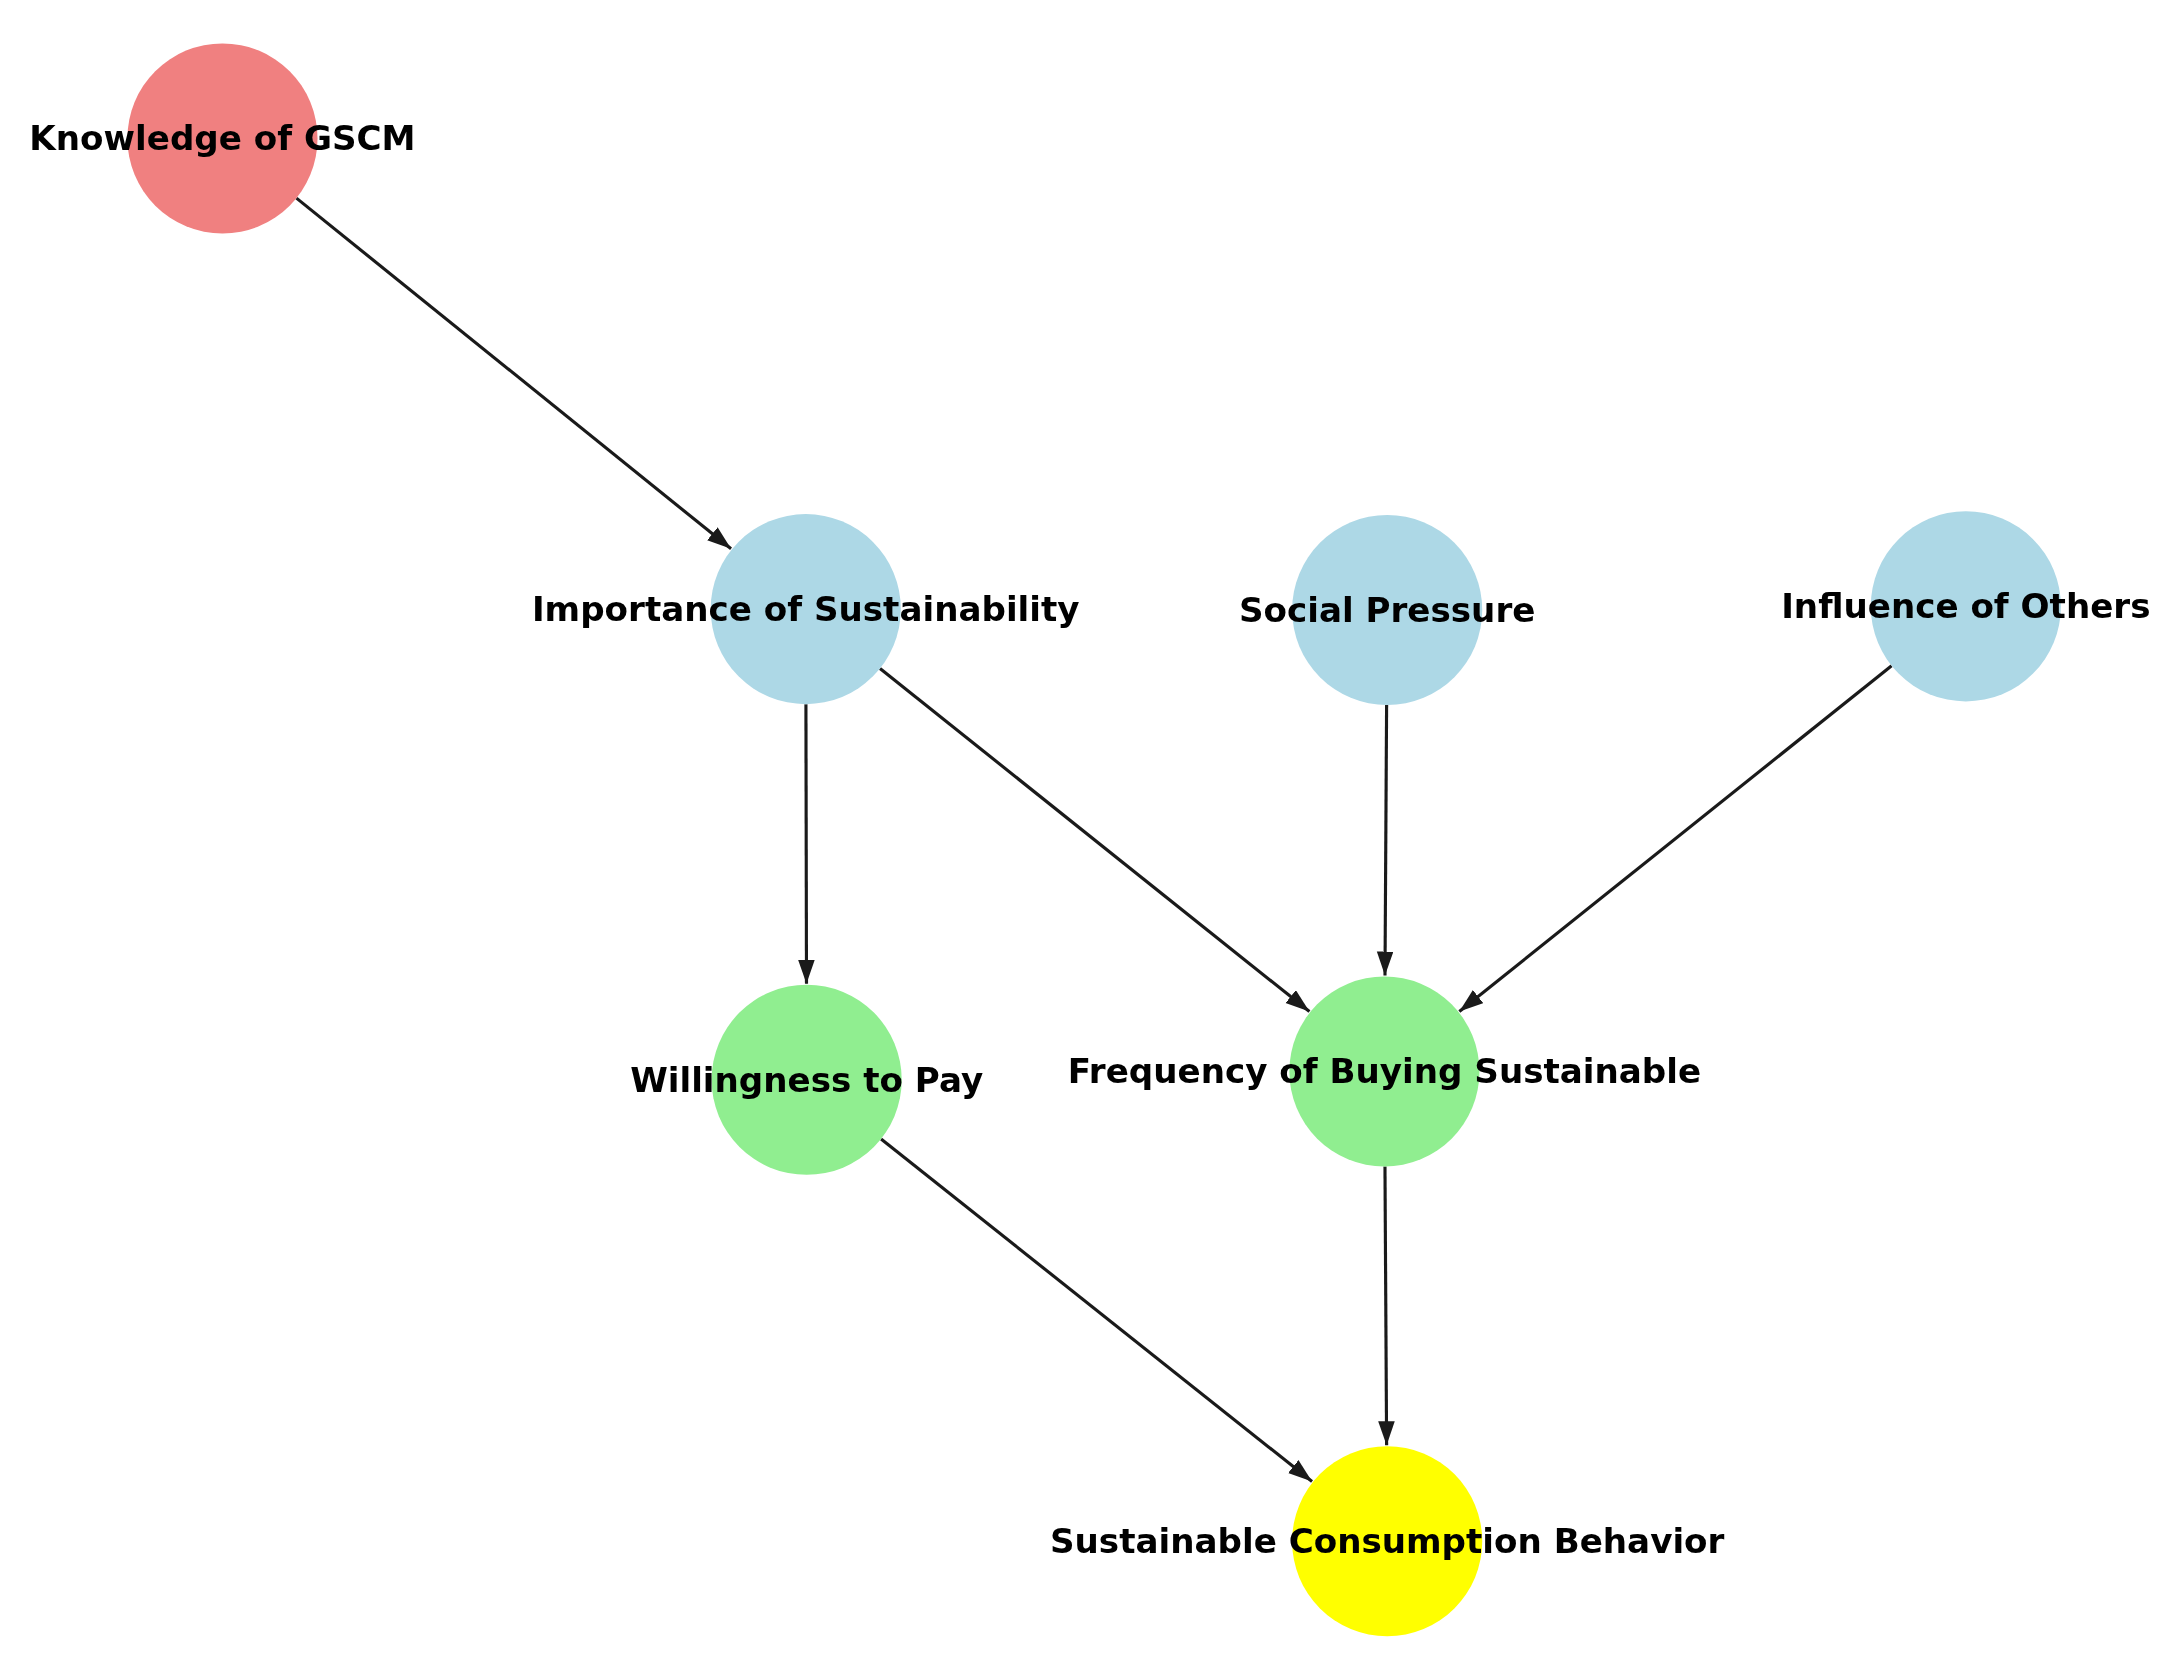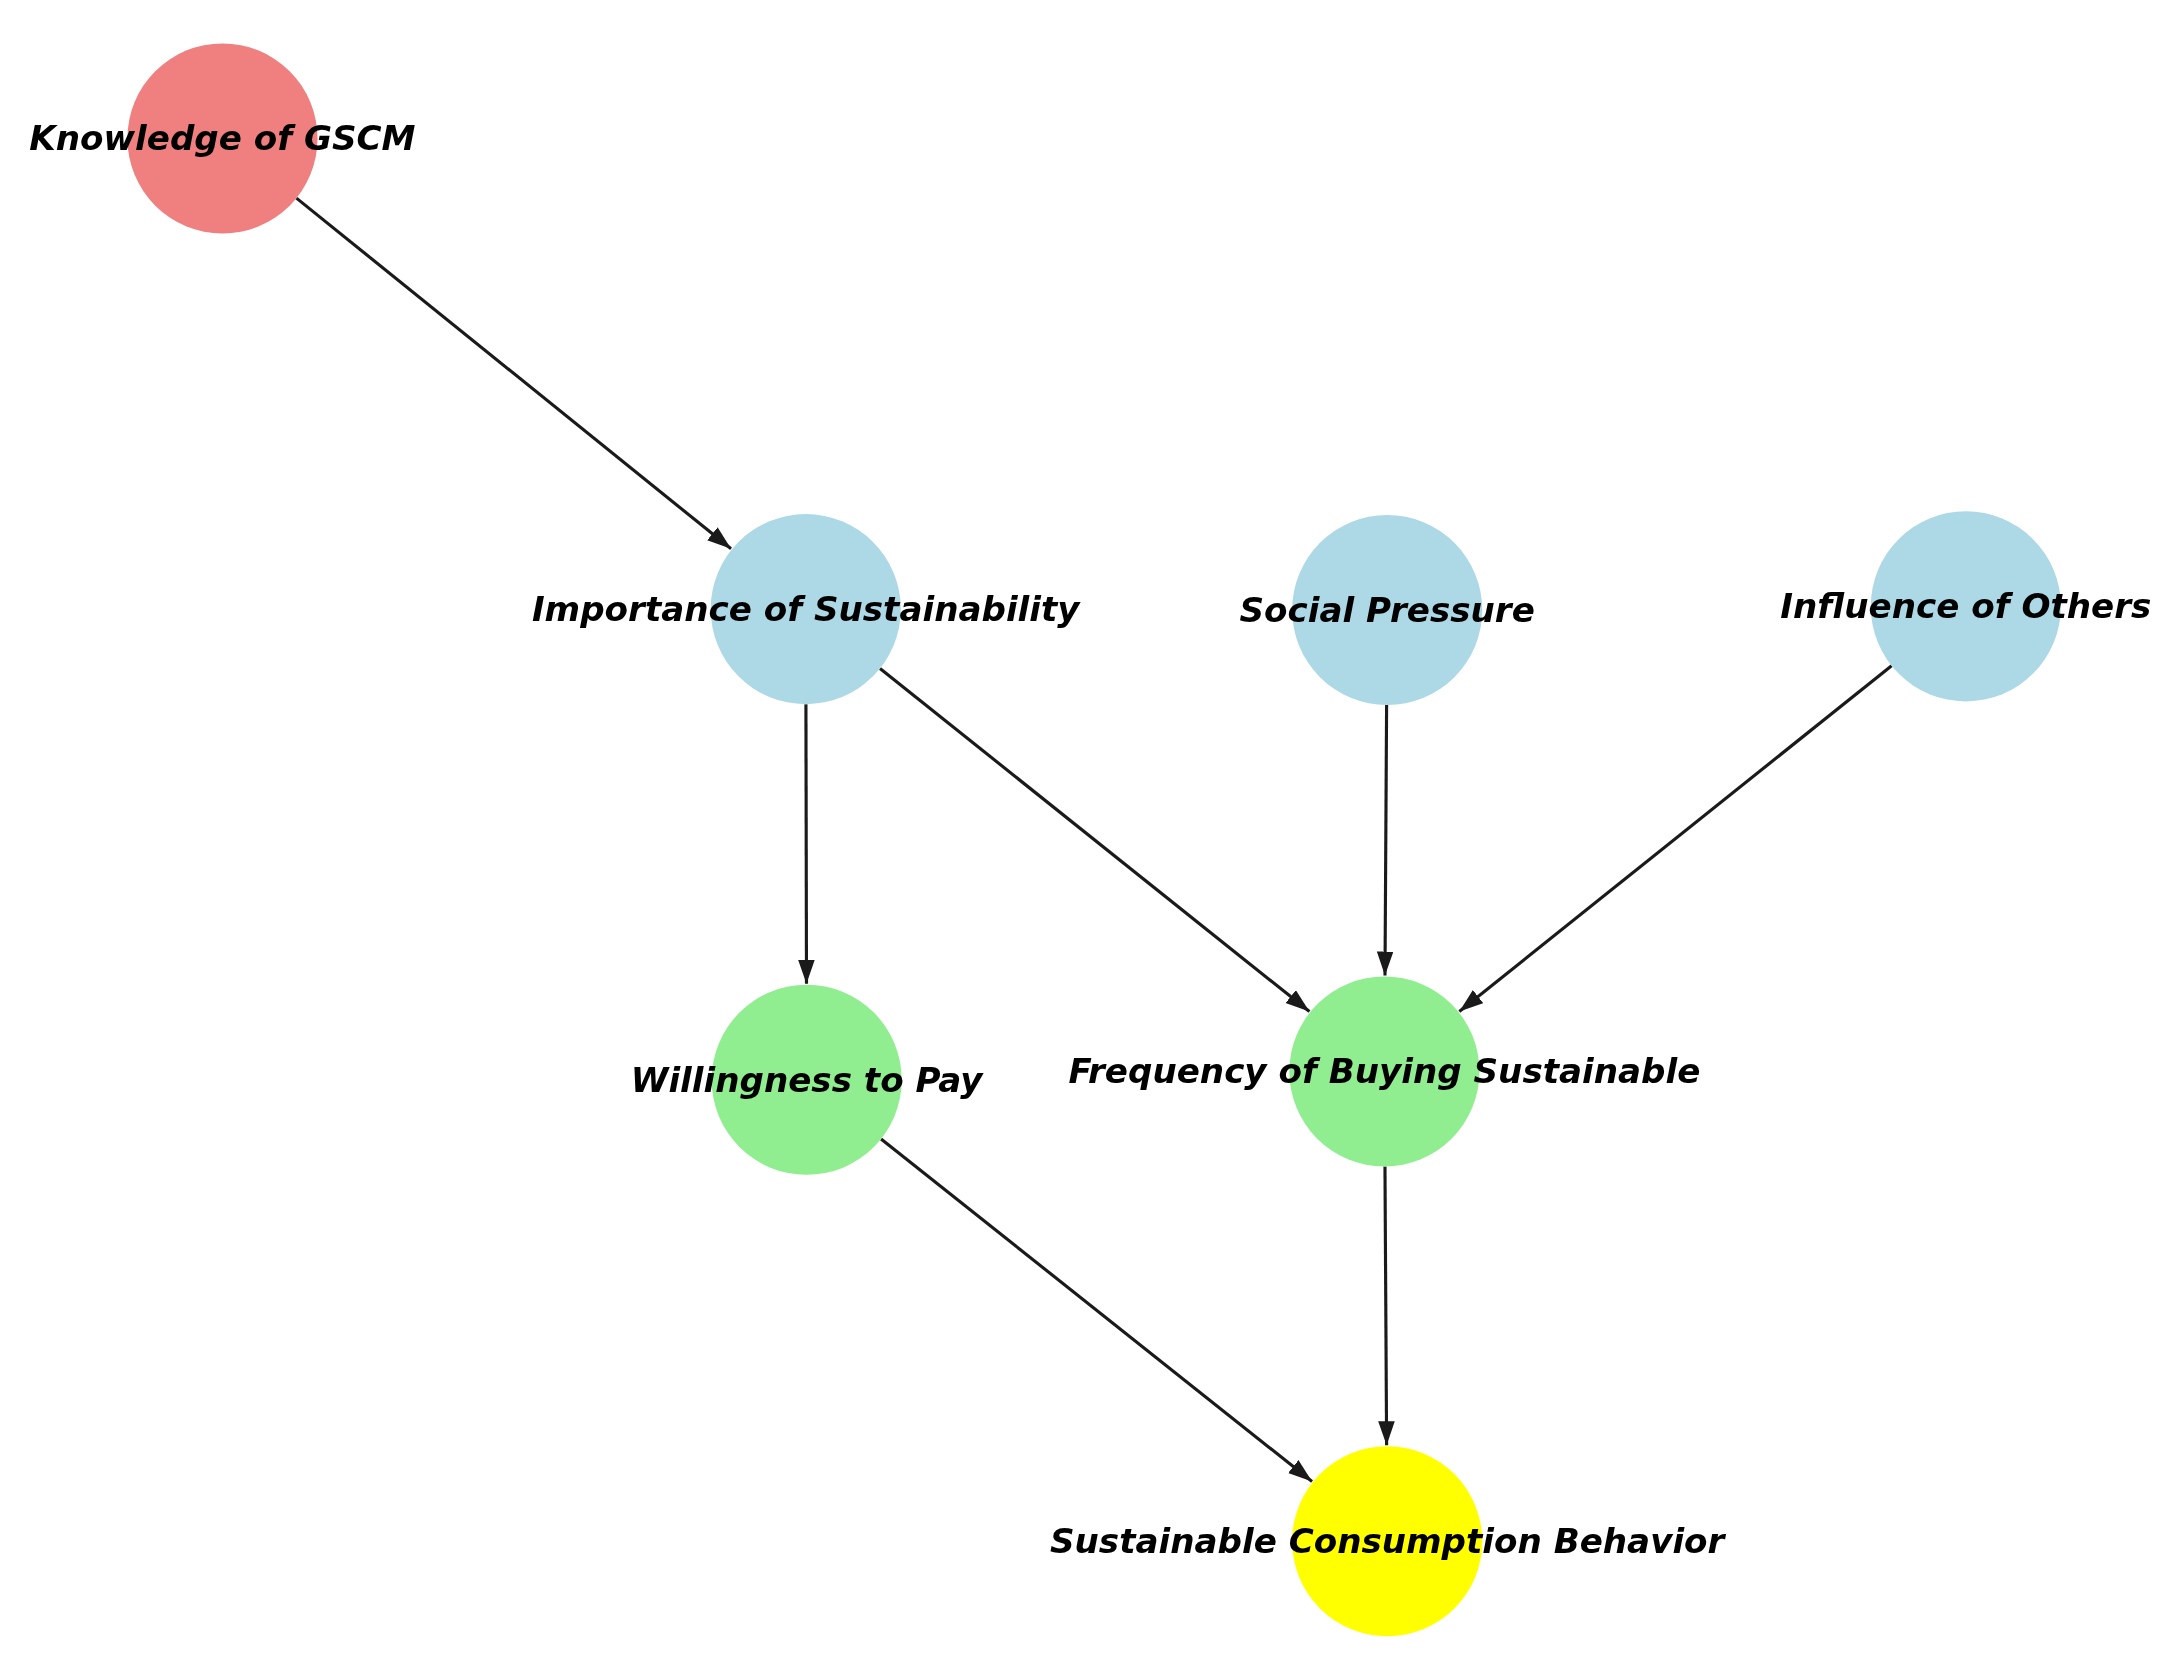--- a/index.html
+++ b/index.html
@@ -10,21 +10,20 @@
   body {
     width: 2180px;
     height: 1676px;
     overflow: hidden;
     font-family: "DejaVu Sans", "Liberation Sans", sans-serif;
   }
   #canvas-wrap {
     position: relative;
     width: 2180px;
     height: 1225px;
-    font-style: italic;
   }
   svg#graph-svg {
     display: block;
     width: 2180px;
     height: 1676px;
   }
   .graph-edge {
     fill: none;
     stroke-linecap: butt;
   }

